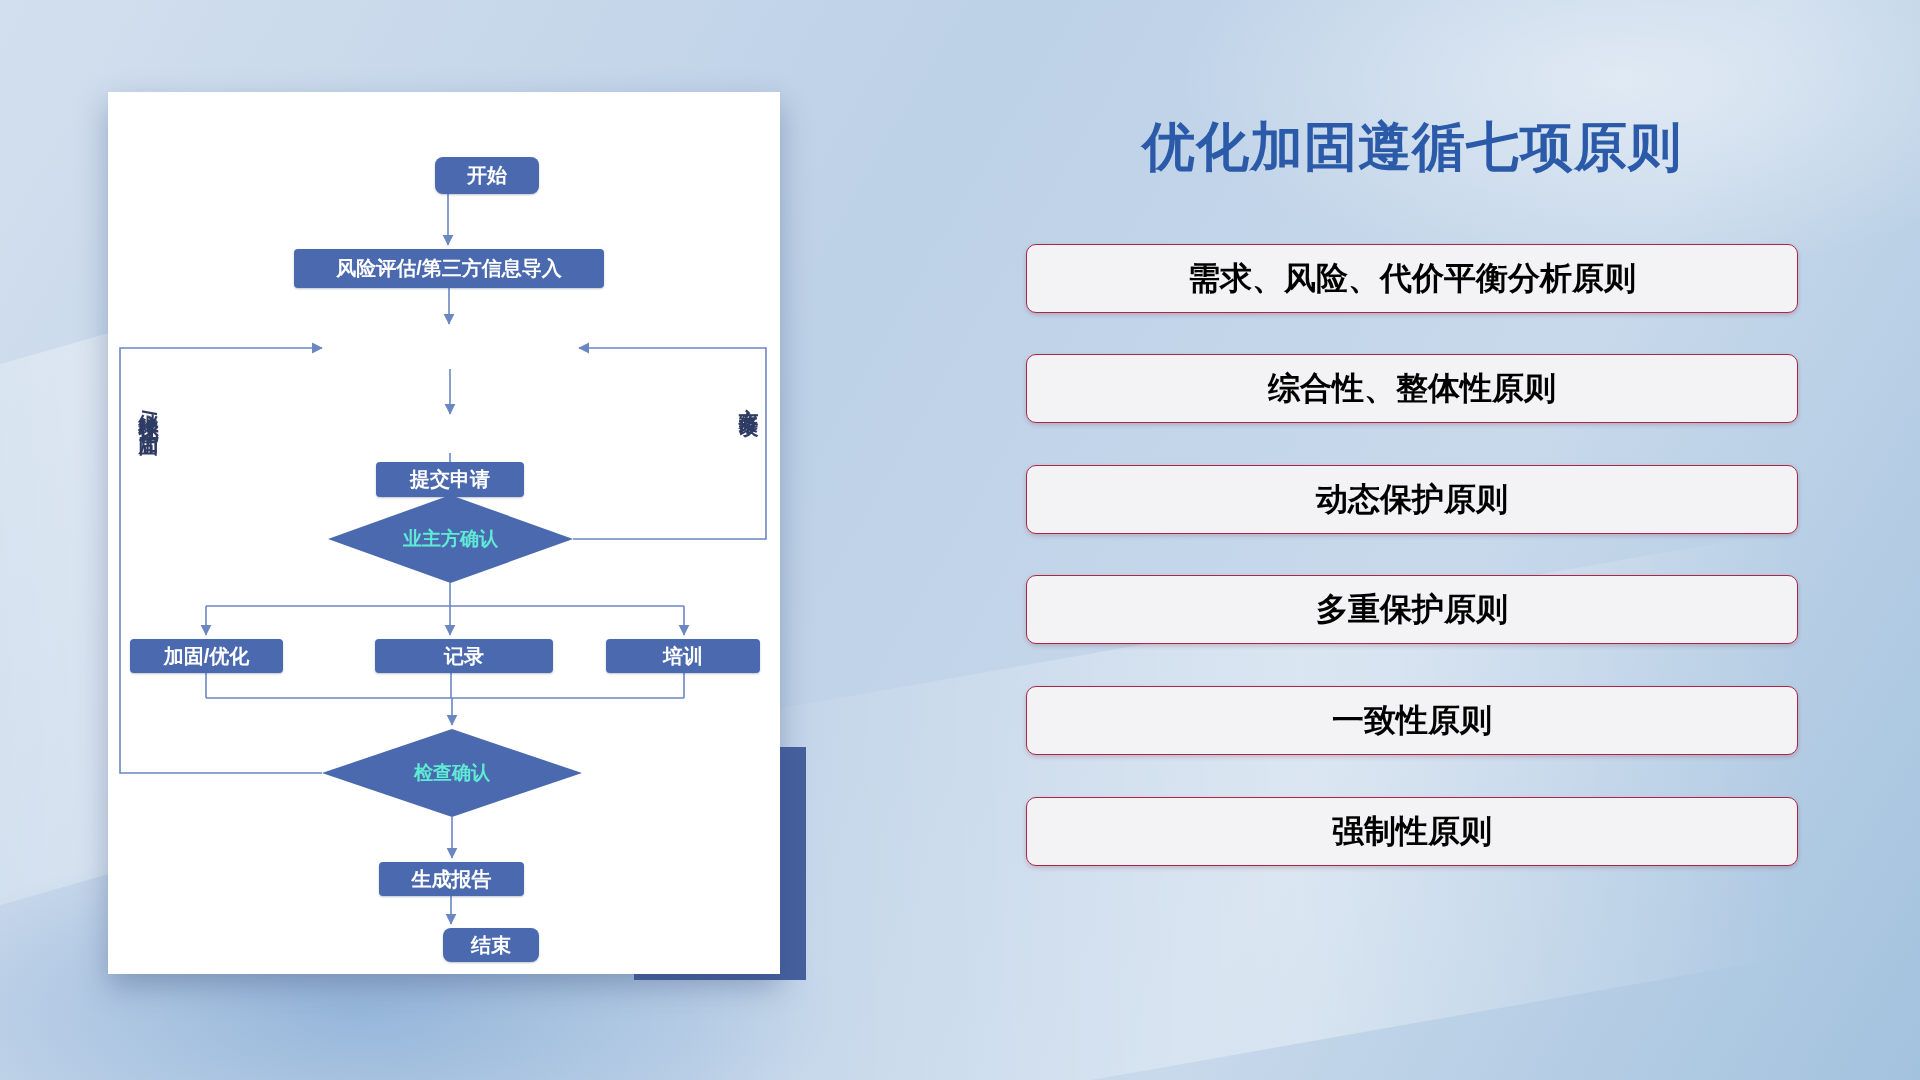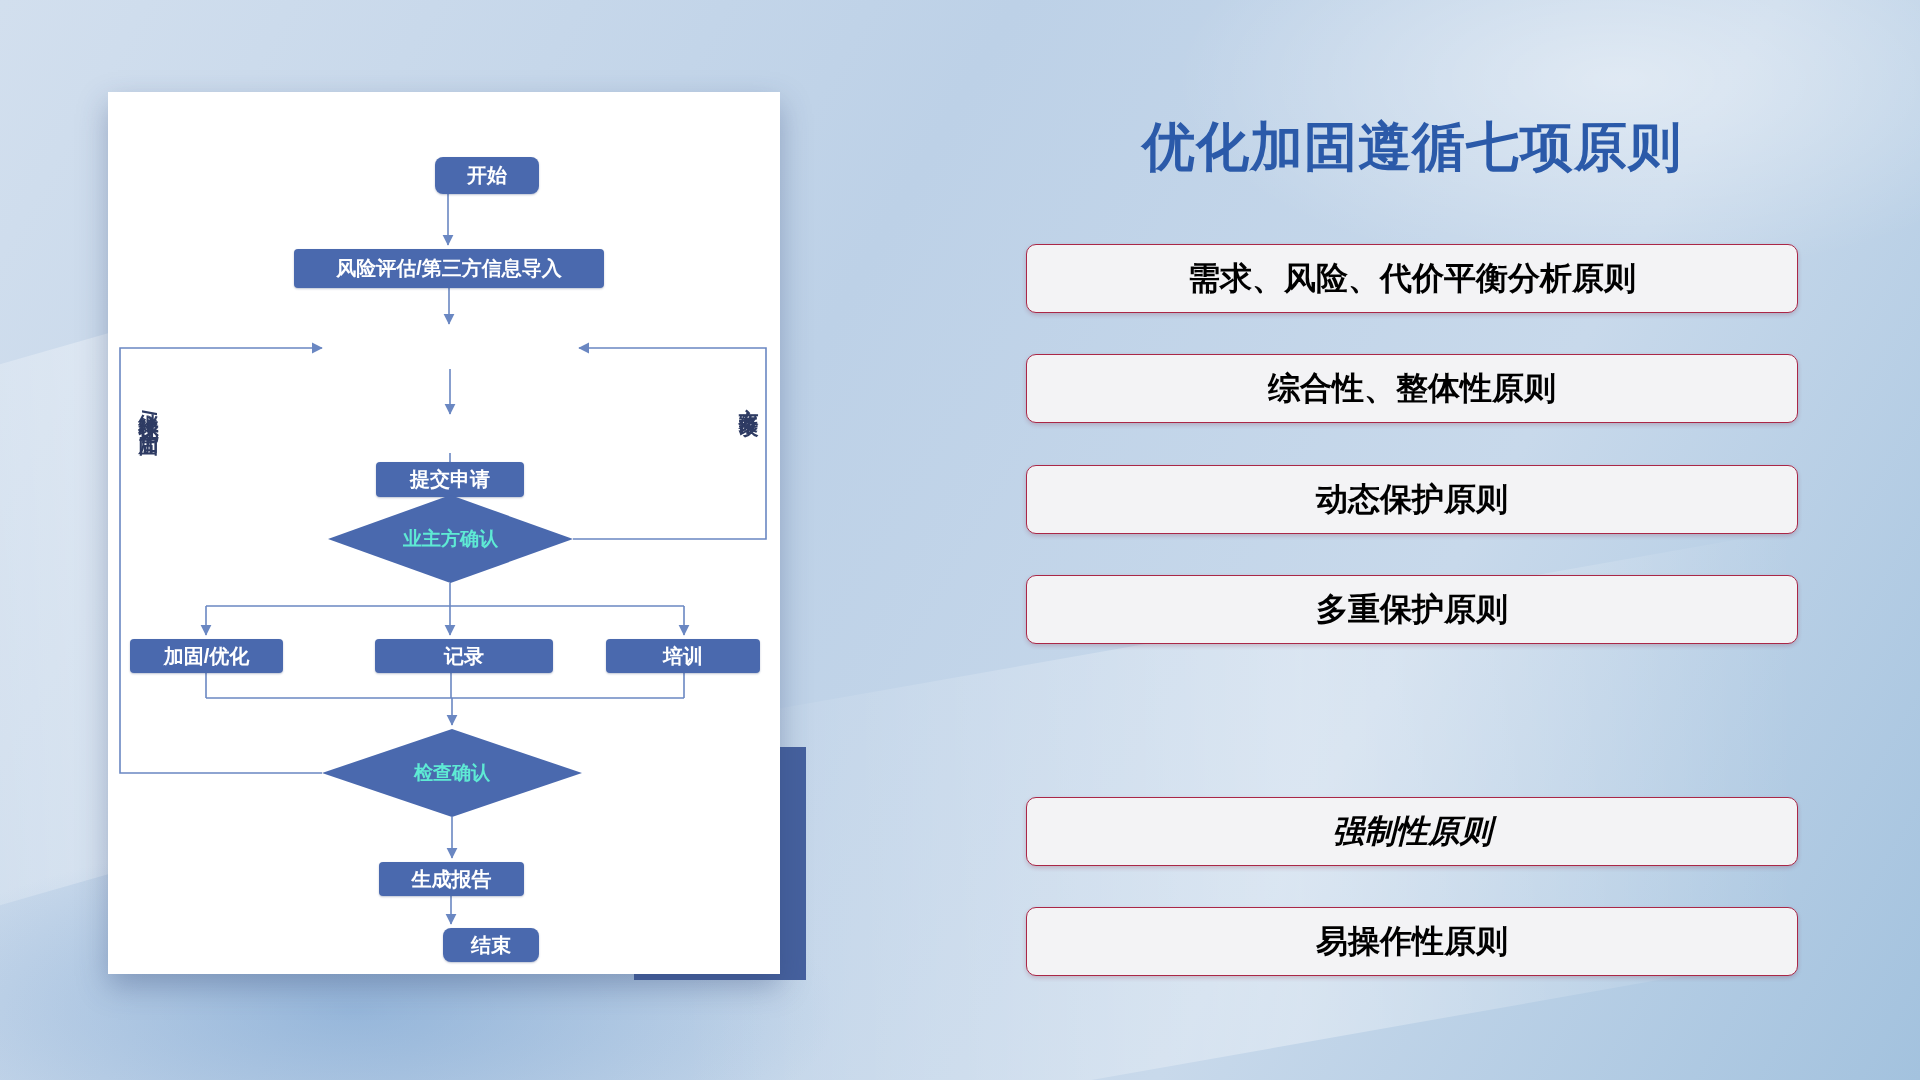--- a/index.html
+++ b/index.html
@@ -40,21 +40,21 @@
 
   
   .panel-title{ position:absolute; left:1026px; top:112px; width:772px;
        text-align:center; font-size:53px; font-weight:bold; color:#2b5aa9; letter-spacing:1px; }
   .principle{ position:absolute; left:1026px; width:772px; height:69px;
        background:#f3f3f5; border:1.5px solid #aa2747; border-radius:10px;
        display:flex; align-items:center; justify-content:center;
        font-size:32px; font-weight:600; color:#000000;
        box-shadow:0 2px 4px rgba(120,30,60,.22); }
   .p0{ top:244px; } .p1{ top:354px; } .p2{ top:465px; } .p3{ top:575px; }
-  .p4{ top:686px; } .p5{ top:797px;font-style:italic; } .p6{ top:907px; }
+  .p4{ top:686px; } .p5{ top:797px; } .p6{ top:907px; }
 </style>
 </head>
 <body>
 
 <div class="stage">
 
   <div class="streak s1"></div>
   <div class="streak s2"></div>
   <div class="streak s3"></div>
   <div class="shade"></div>
@@ -103,16 +103,16 @@
     <div class="vlabel" style="left:28px; top:306px;">继续优化/加固</div>
     <div class="vlabel" style="left:628px; top:300px;">方案修改</div>
   </div>
 
   <div class="panel-title">优化加固遵循七项原则</div>
 
   <div class="principle p0">需求、风险、代价平衡分析原则</div>
   <div class="principle p1">综合性、整体性原则</div>
   <div class="principle p2">动态保护原则</div>
   <div class="principle p3">多重保护原则</div>
+  <div class="principle p4">一致性原则</div>
   <div class="principle p5">强制性原则</div>
-  <div class="principle p6">易操作性原则</div>
 
 </div>
 
 </body></html>

